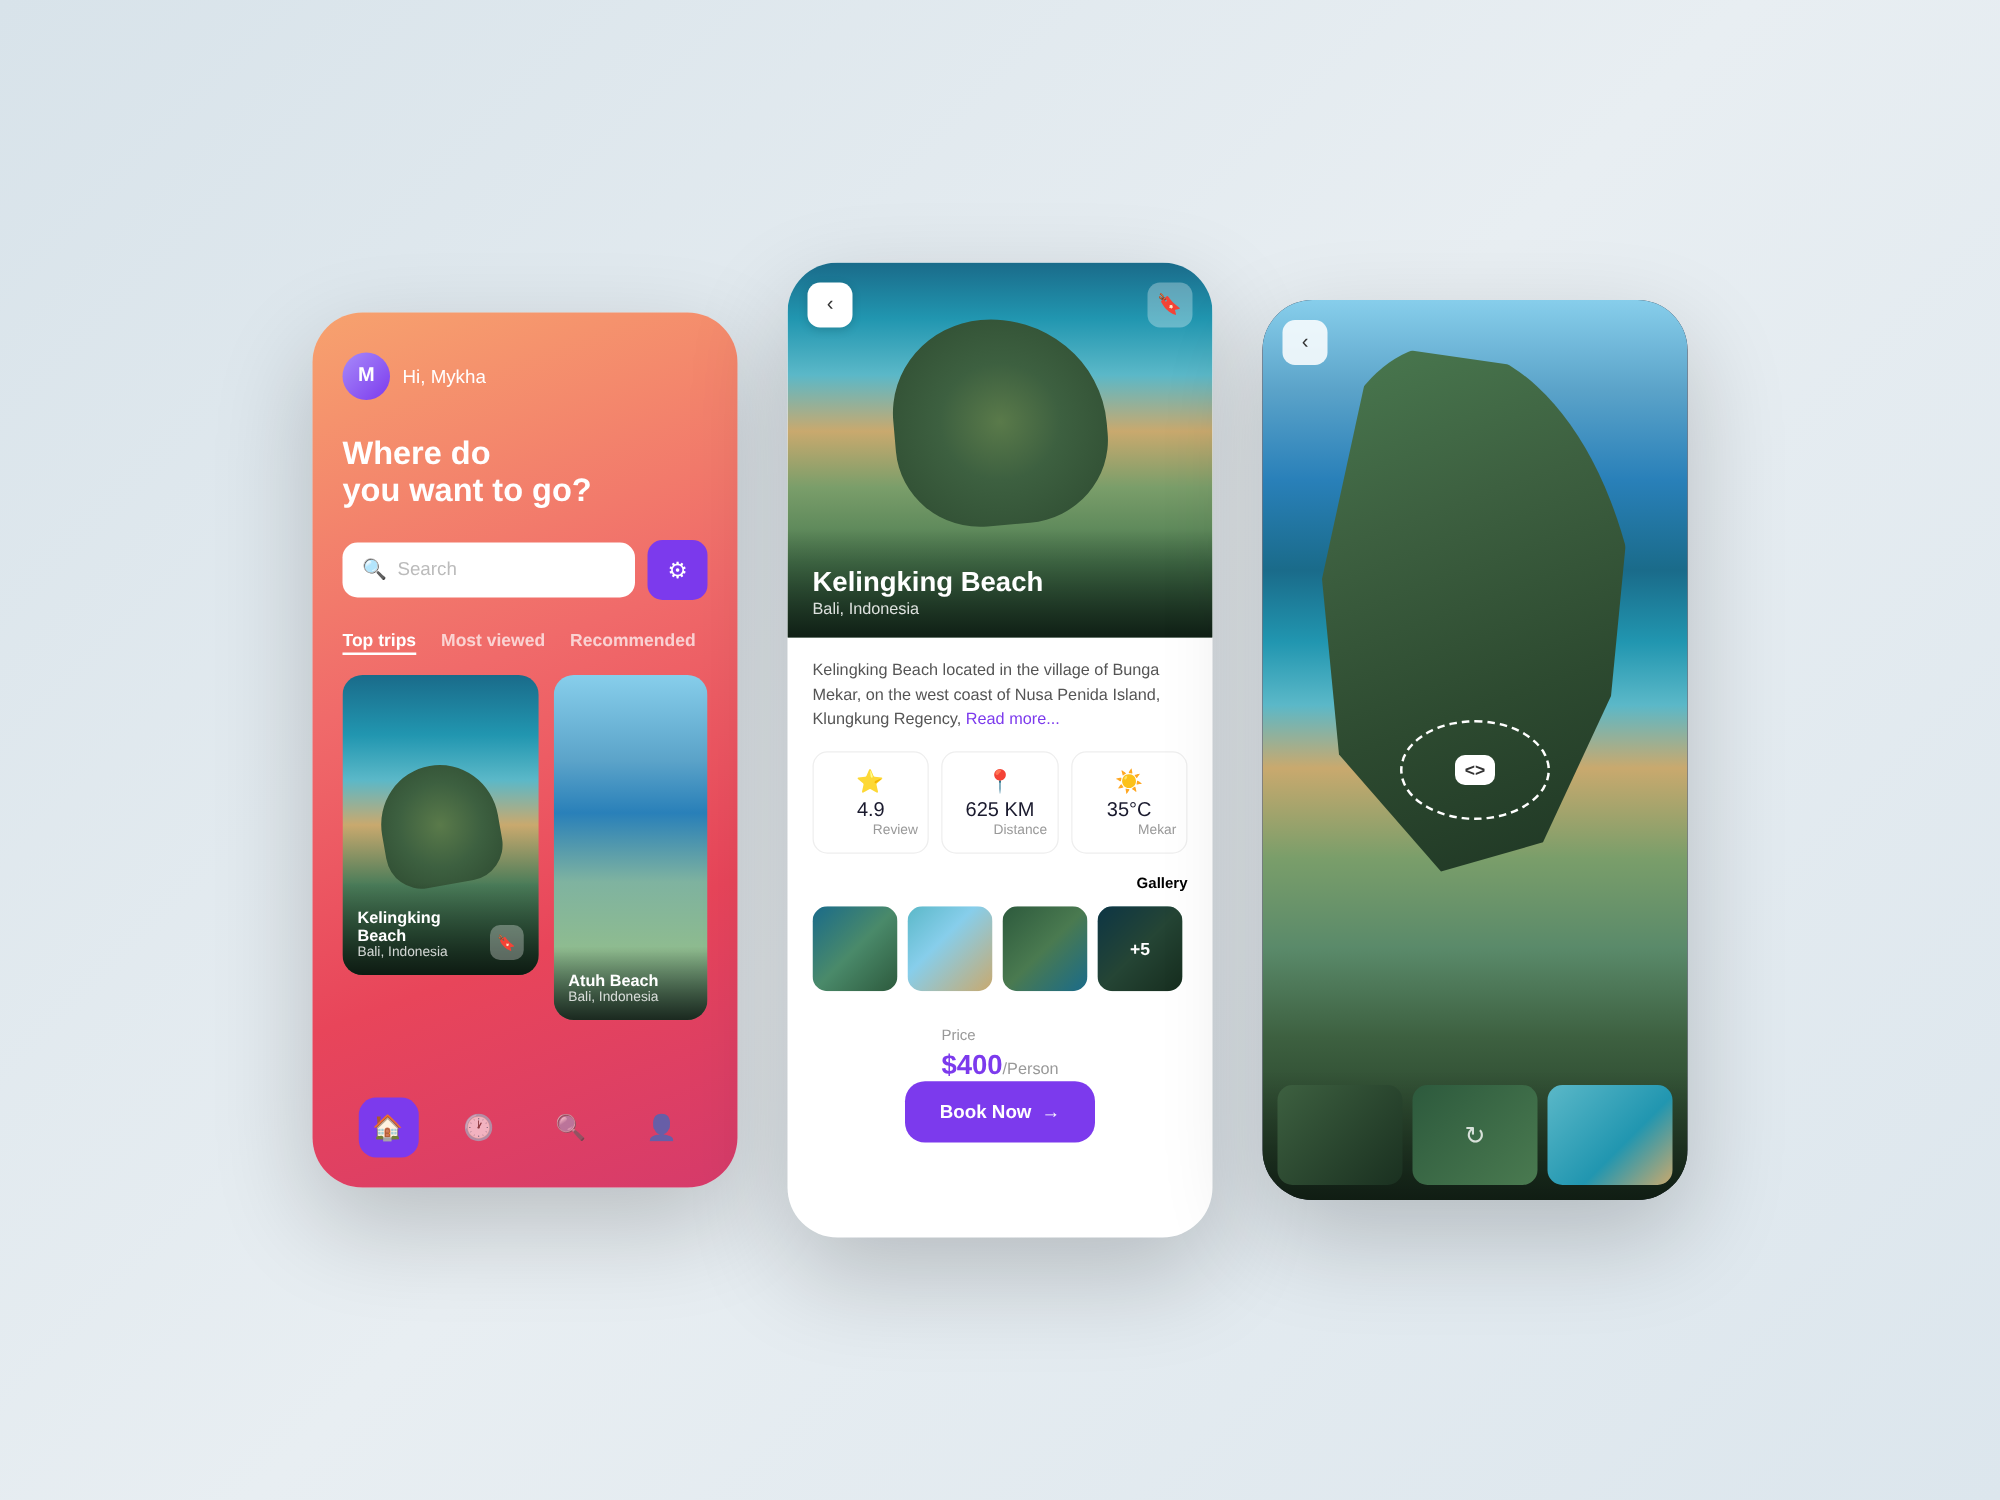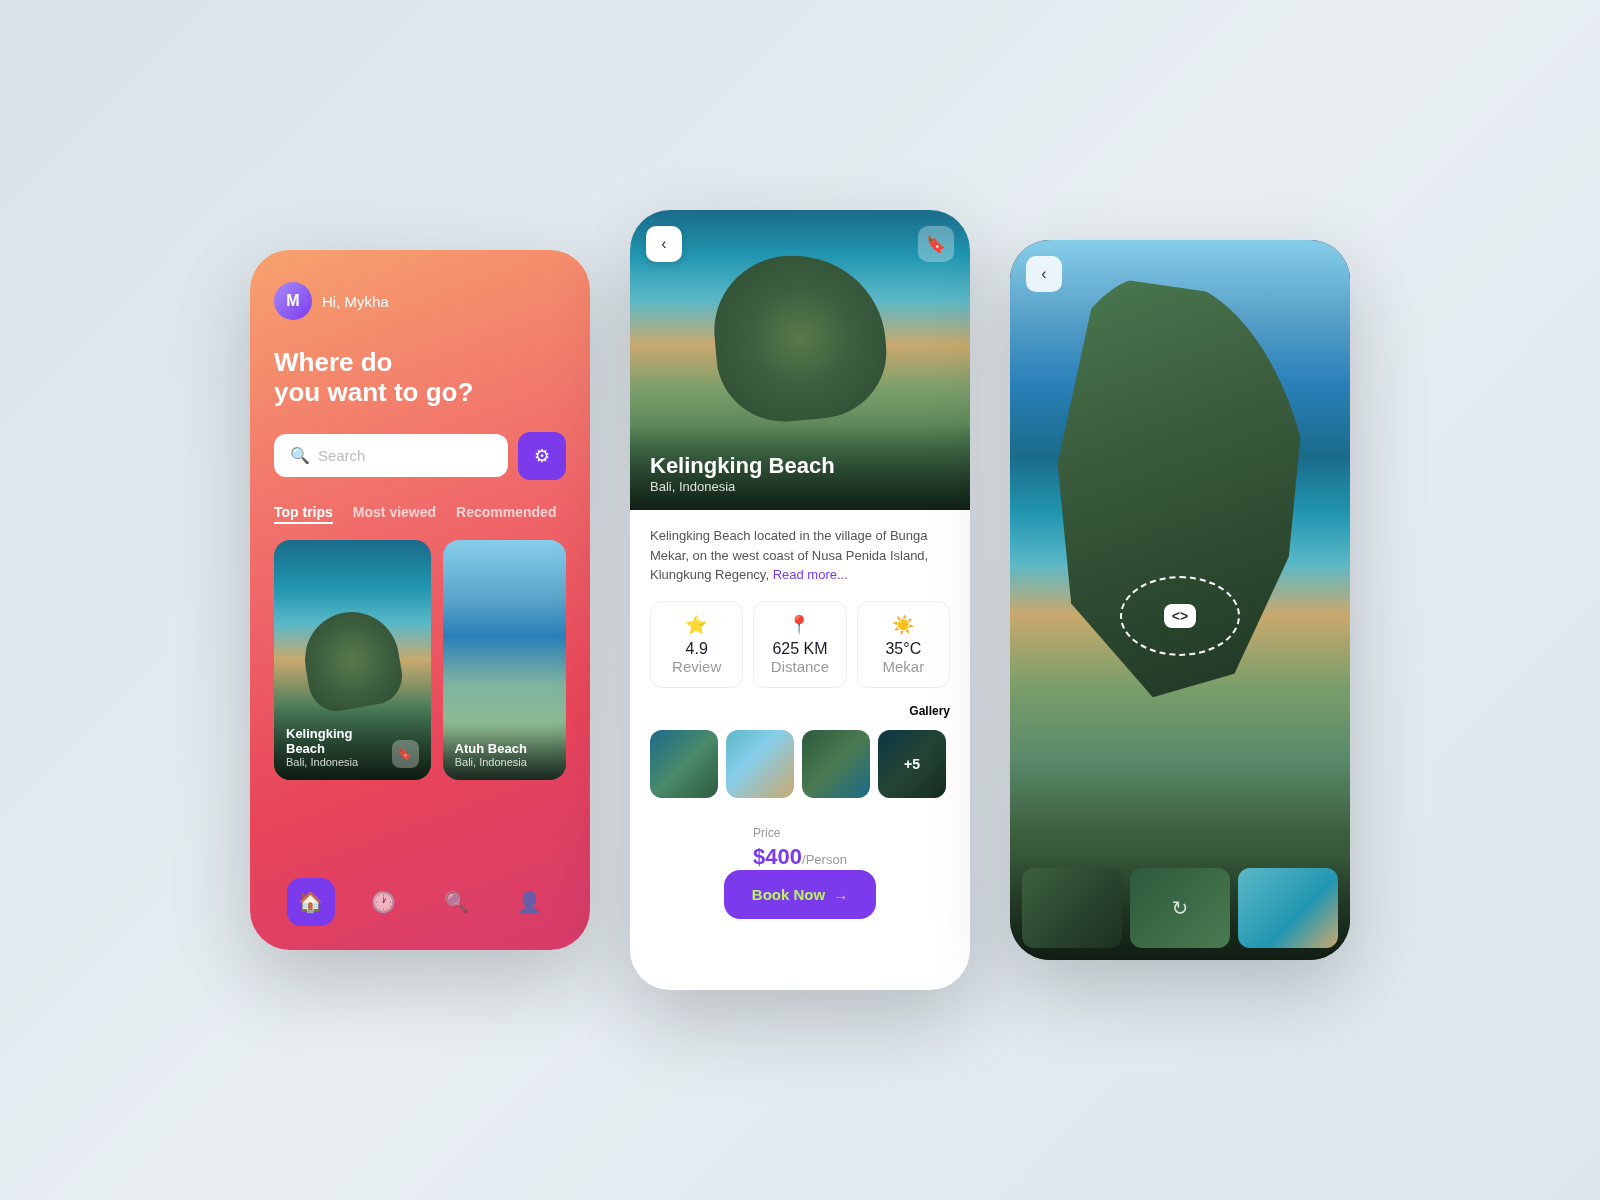--- a/index.html
+++ b/index.html
@@ -140,22 +140,21 @@
       cursor: pointer;
     }
 
     .card1 {
       width: 165px;
       height: 240px;
     }
 
     .card2 {
       width: 130px;
-      height: 240px;
-      text-align: right;
+      height: 276px;
     }
 
     
     .beach-kelingking {
       width: 100%;
       height: 100%;
       background: linear-gradient(180deg, #1a6b8a 0%, #2196b0 20%, #5bb8c8 35%, #c9a96e 50%, #4a7c59 70%, #2d5a3d 100%);
       position: relative;
     }
 
@@ -366,22 +365,23 @@
     .stat-icon.location { color: #7c3aed; }
     .stat-icon.sun { color: #f97316; }
 
     .stat-val {
       font-size: 16px;
       font-weight: 400;
       color: #1a1a2e;
     }
 
     .stat-label {
-      font-size: 15px;
+      font-size: 11px;
       color: #999;
+      text-align: right;
     }
 
     .gallery-title {
       font-size: 12px;
       font-weight: 800;
       color: #000000;
       margin-bottom: 12px;
       text-align: right;
     }
 
@@ -440,21 +440,21 @@
     }
 
     .price-person {
       font-size: 13px;
       color: #999;
       font-weight: 400;
     }
 
     .book-btn {
       background: #7c3aed;
-      color: #bef264;
+      color: #ffffff;
       border: none;
       border-radius: 16px;
       padding: 16px 28px;
       font-size: 15px;
       font-weight: 700;
       cursor: pointer;
       display: flex;
       align-items: center;
       gap: 8px;
     }

